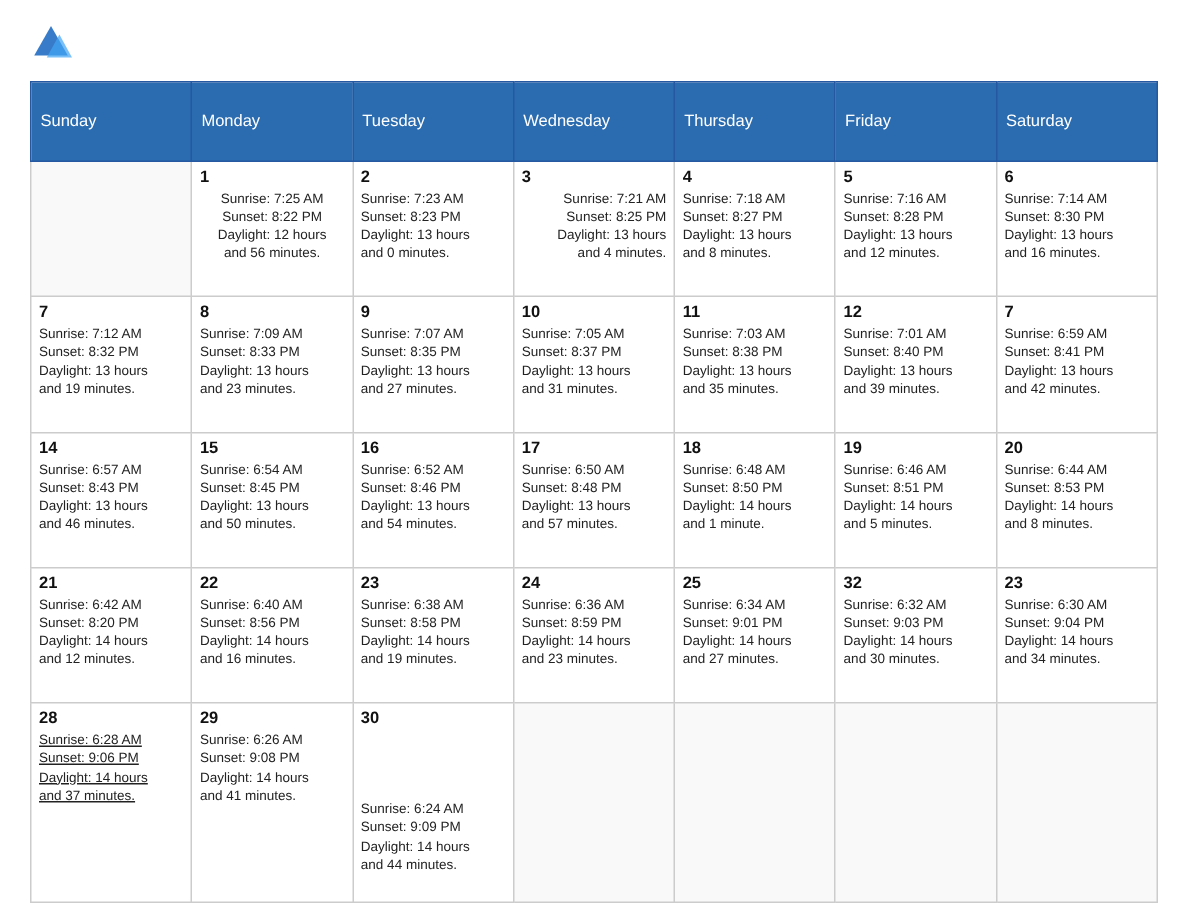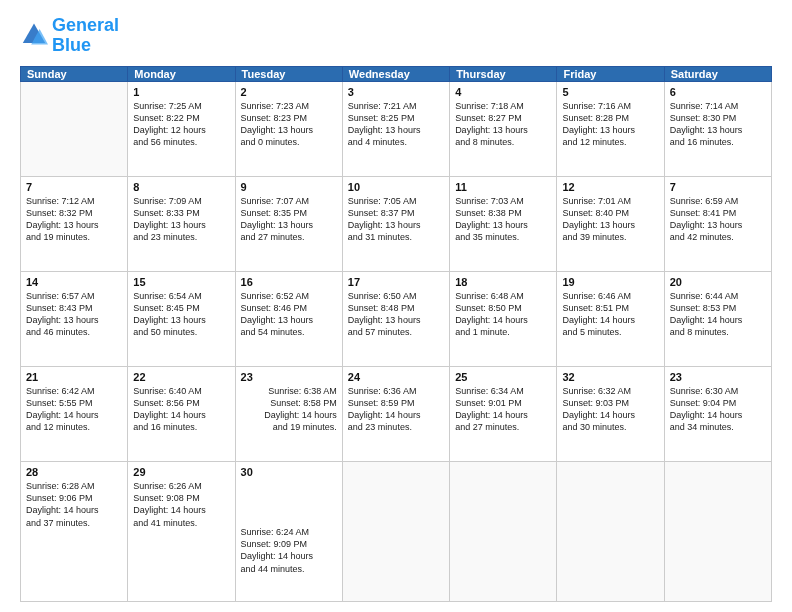--- a/index.html
+++ b/index.html
@@ -56,23 +56,23 @@
     .calendar {
       width: 100%;
       border-collapse: collapse;
       flex: 1;
       font-size: 9.5px;
     }
     .calendar th {
       background: #2b6cb0;
       color: #fff;
       text-align: left;
-      padding: 1px 6px;
+      padding: 20px 6px;
       font-size: 11px;
-      font-weight: bold;
+      font-weight: normal;
       border: 1px solid #2558a0;
     }
     .calendar td {
       border: 1px solid #ccc;
       vertical-align: top;
       padding: 4px 5px;
       width: 107px;
       height: 80px;
     }
     .day-num {
@@ -97,24 +97,20 @@
 </head>
 <body>
 
 <div class="page">
   <div class="header">
     <div class="logo">
       <svg class="logo-icon" viewBox="0 0 40 40">
         <polygon points="20,2 36,30 4,30" fill="#1565c0" opacity="0.85"></polygon>
         <polygon points="28,10 40,32 16,32" fill="#42a5f5" opacity="0.7"></polygon>
       </svg>
-      <div class="logo-text">
-        <div><span>General</span></div>
-        <div style="color:#2196f3">Blue</div>
-      </div>
     </div>
     <div class="title-block">
       <div class="month-title"></div>
       <div class="location"></div>
     </div>
   </div>
 
   <table class="calendar">
     <thead>
       <tr>
@@ -125,35 +121,35 @@
           <th>Thursday</th>
           <th>Friday</th>
           <th>Saturday</th>
         </tr>
     </thead>
     <tbody id="calendar-body">
     <tr>
           <td class="empty-cell"></td>
           <td>
             <span class="day-num">1</span>
-            <div class="day-detail" style="white-space: pre-line;">Sunrise: 7:25 AM
+            <div class="day-detail" style="white-space: pre-line; text-align: center;">Sunrise: 7:25 AM
 Sunset: 8:22 PM
 Daylight: 12 hours
 and 56 minutes.</div>
           </td>
           <td>
             <span class="day-num">2</span>
             <div class="day-detail" style="white-space: pre-line;">Sunrise: 7:23 AM
 Sunset: 8:23 PM
 Daylight: 13 hours
 and 0 minutes.</div>
           </td>
           <td>
             <span class="day-num">3</span>
-            <div class="day-detail" style="white-space: pre-line;">Sunrise: 7:21 AM
+            <div class="day-detail" style="white-space: pre-line; text-align: right;">Sunrise: 7:21 AM
 Sunset: 8:25 PM
 Daylight: 13 hours
 and 4 minutes.</div>
           </td>
           <td>
             <span class="day-num">4</span>
             <div class="day-detail" style="white-space: pre-line;">Sunrise: 7:18 AM
 Sunset: 8:27 PM
 Daylight: 13 hours
 and 8 minutes.</div>
@@ -272,34 +268,34 @@
             <div class="day-detail" style="white-space: pre-line;">Sunrise: 6:44 AM
 Sunset: 8:53 PM
 Daylight: 14 hours
 and 8 minutes.</div>
           </td>
         </tr>
         <tr>
           <td>
             <span class="day-num">21</span>
             <div class="day-detail" style="white-space: pre-line;">Sunrise: 6:42 AM
-Sunset: 5:55 PM
+Sunset: 8:20 PM
 Daylight: 14 hours
 and 12 minutes.</div>
           </td>
           <td>
             <span class="day-num">22</span>
             <div class="day-detail" style="white-space: pre-line;">Sunrise: 6:40 AM
 Sunset: 8:56 PM
 Daylight: 14 hours
 and 16 minutes.</div>
           </td>
           <td>
             <span class="day-num">23</span>
-            <div class="day-detail" style="white-space: pre-line; text-align: right;">Sunrise: 6:38 AM
+            <div class="day-detail" style="white-space: pre-line;">Sunrise: 6:38 AM
 Sunset: 8:58 PM
 Daylight: 14 hours
 and 19 minutes.</div>
           </td>
           <td>
             <span class="day-num">24</span>
             <div class="day-detail" style="white-space: pre-line;">Sunrise: 6:36 AM
 Sunset: 8:59 PM
 Daylight: 14 hours
 and 23 minutes.</div>
@@ -322,21 +318,21 @@
             <span class="day-num">23</span>
             <div class="day-detail" style="white-space: pre-line;">Sunrise: 6:30 AM
 Sunset: 9:04 PM
 Daylight: 14 hours
 and 34 minutes.</div>
           </td>
         </tr>
         <tr class="last-row">
           <td>
             <span class="day-num">28</span>
-            <div class="day-detail" style="white-space: pre-line;">Sunrise: 6:28 AM
+            <div class="day-detail" style="white-space: pre-line; text-decoration: underline;">Sunrise: 6:28 AM
 Sunset: 9:06 PM
 Daylight: 14 hours
 and 37 minutes.</div>
           </td>
           <td>
             <span class="day-num">29</span>
             <div class="day-detail" style="white-space: pre-line;">Sunrise: 6:26 AM
 Sunset: 9:08 PM
 Daylight: 14 hours
 and 41 minutes.</div>

